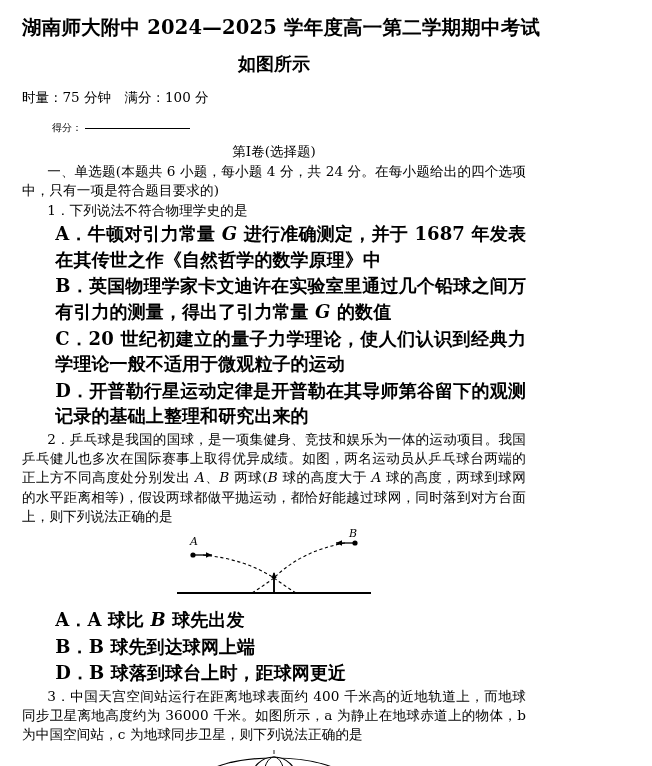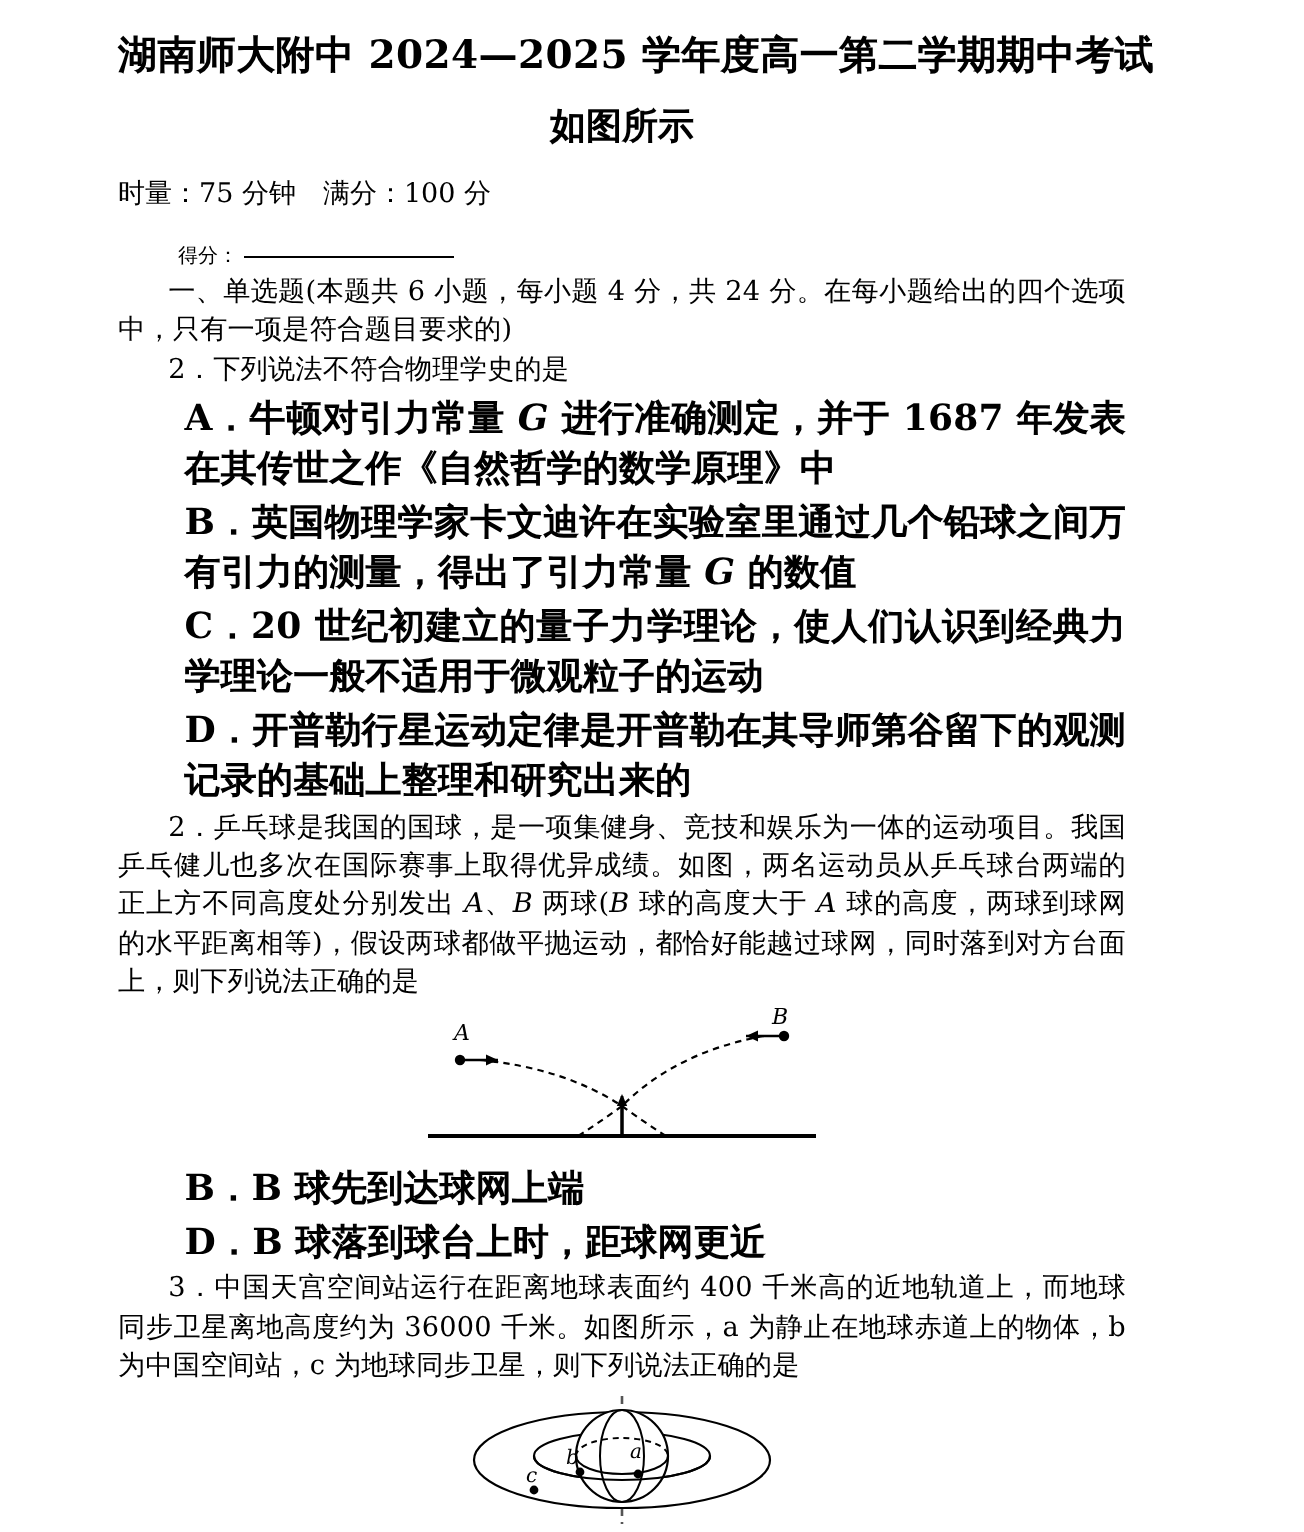--- a/index.html
+++ b/index.html
@@ -13,21 +13,20 @@
     overflow: hidden;
     font-family: "DejaVu Serif", "Liberation Serif", serif;
     color: #000000;
   }
   .page {
     position: relative;
     width: 548px;
     height: 766px;
     padding: 0;
     box-sizing: border-box;
-    margin-left: 37px;
   }
   .inner {
     padding: 8px 22px 0 22px;
   }
 
   
   .exam-title {
     text-align: center;
     font-size: 19.5px;
     font-weight: bold;
@@ -115,24 +114,25 @@
   <div class="inner">
 
     <div class="exam-title">湖南师大附中 2024—2025 学年度高一第二学期期中考试</div>
     <div class="paper-title">如图所示</div>
     <div class="meta-line">时量：75 分钟　满分：100 分</div>
 
     <div class="score-line">
       <span>得分：</span><span class="blank-rule"></span>
     </div>
 
+    <div class="section-head">第I卷(选择题)</div>
 
     <div class="para indent">一、单选题(本题共 6 小题，每小题 4 分，共 24 分。在每小题给出的四个选项中，只有一项是符合题目要求的)</div>
 
-    <div class="para indent">2．下列说法不符合物理学史的是</div>
+    <div class="para indent">1．下列说法不符合物理学史的是</div>
     <div class="opt">A．牛顿对引力常量 <i>G</i> 进行准确测定，并于 1687 年发表在其传世之作《自然哲学的数学原理》中</div>
     <div class="opt">B．英国物理学家卡文迪许在实验室里通过几个铅球之间万有引力的测量，得出了引力常量 <i>G</i> 的数值</div>
     <div class="opt">C．20 世纪初建立的量子力学理论，使人们认识到经典力学理论一般不适用于微观粒子的运动</div>
     <div class="opt">D．开普勒行星运动定律是开普勒在其导师第谷留下的观测记录的基础上整理和研究出来的</div>
 
     <div class="para indent">2．乒乓球是我国的国球，是一项集健身、竞技和娱乐为一体的运动项目。我国乒乓健儿也多次在国际赛事上取得优异成绩。如图，两名运动员从乒乓球台两端的正上方不同高度处分别发出 <i>A</i>、<i>B</i> 两球(<i>B</i> 球的高度大于 <i>A</i> 球的高度，两球到球网的水平距离相等)，假设两球都做平抛运动，都恰好能越过球网，同时落到对方台面上，则下列说法正确的是</div>
 
     <div class="figure">
       <svg width="230" height="72" viewBox="0 0 230 72">
 
@@ -156,20 +156,21 @@
         <circle cx="196" cy="14" r="2.6" fill="#000"></circle>
         <line x1="195" y1="14" x2="177" y2="14" stroke="#000" stroke-width="1.3"></line>
         <polygon points="177,14 183,11.2 183,16.8" fill="#000"></polygon>
         <text x="190" y="8" font-family="DejaVu Serif, serif" font-size="11" font-style="italic">B</text>
 
         <line x1="115" y1="64" x2="115" y2="44" stroke="#000" stroke-width="1.4"></line>
         <polygon points="115,43 112.4,49 117.6,49" fill="#000"></polygon>
       </svg>
     </div>
 
+    <div class="opt">A．A 球比 <i>B</i> 球先出发</div>
     <div class="opt">B．B 球先到达球网上端</div>
     <div class="opt">D．B 球落到球台上时，距球网更近</div>
 
     <div class="para indent">3．中国天宫空间站运行在距离地球表面约 400 千米高的近地轨道上，而地球同步卫星离地高度约为 36000 千米。如图所示，a 为静止在地球赤道上的物体，b 为中国空间站，c 为地球同步卫星，则下列说法正确的是</div>
 
     <div class="figure">
       <svg width="200" height="68" viewBox="0 0 200 68">
 
         <line x1="100" y1="2" x2="100" y2="66" stroke="#555" stroke-width="1.3" stroke-dasharray="4,3"></line>
 

